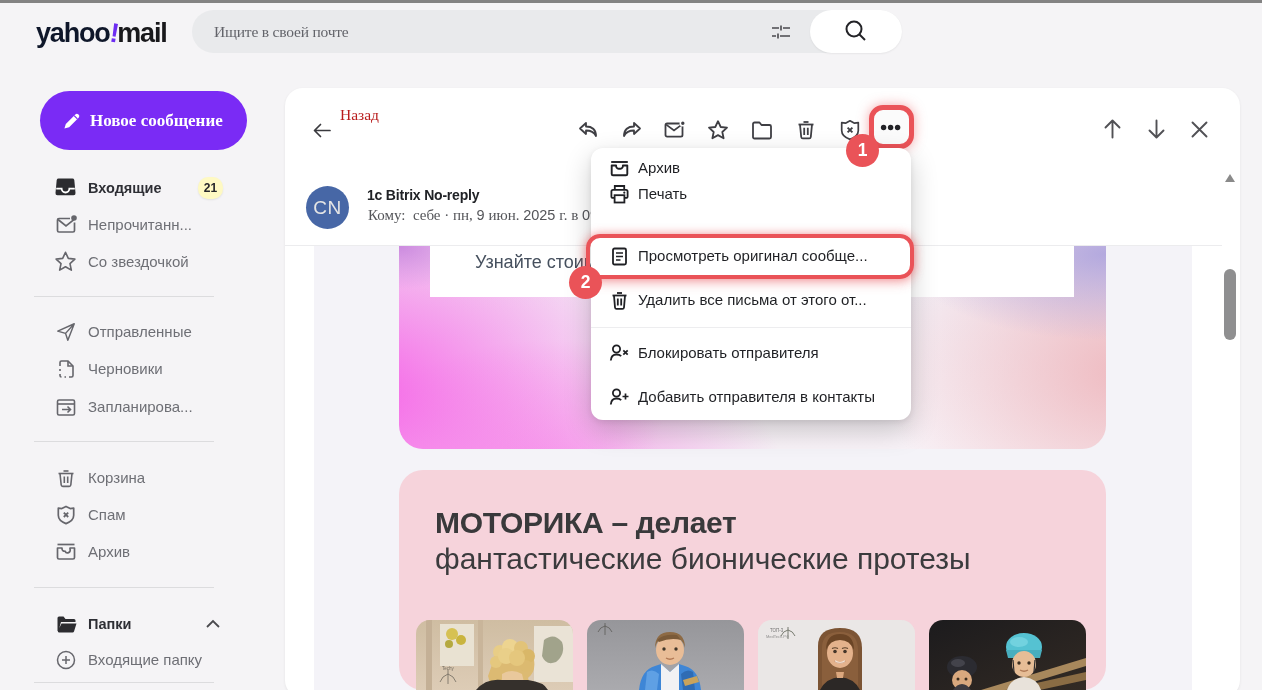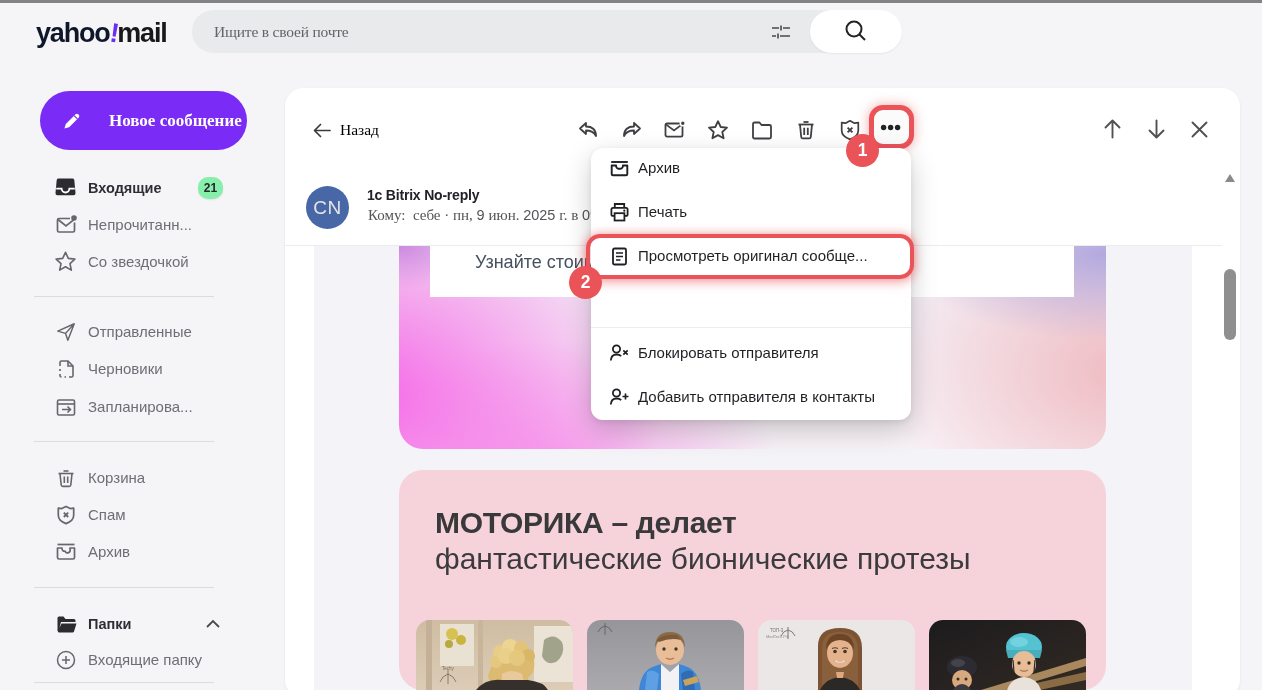--- a/index.html
+++ b/index.html
@@ -17,31 +17,31 @@
   #logo .y { color:#0f172a; }
   #logo .bang { color:#6d2df2; display:inline-block; transform:rotate(9deg); font-weight:bold; }
 
   
   #searchbar { left:192px; top:10px; width:710px; height:43px; background:#e9eaec; border-radius:22px; }
   #searchph { left:214px; top:10px; height:43px; line-height:43px; font-size:15.5px; letter-spacing:-0.2px; color:#63646a; }
   #searchbtn { left:810px; top:10px; width:92px; height:43px; background:#fff; border-radius:22px; box-shadow:0 1px 2px rgba(0,0,0,0.06); }
 
   
   #compose { left:40px; top:91px; width:207px; height:59px; background:#7a2bf5; border-radius:30px; }
-  #compose .txt { position:absolute; left:50px; top:0; height:59px; line-height:59px; color:#fff; font-weight:bold; font-size:17px; font-family:"Liberation Serif", serif; white-space:nowrap;margin-left:19px; }
+  #compose .txt { position:absolute; left:50px; top:0; height:59px; line-height:59px; color:#fff; font-weight:bold; font-size:17px; font-family:"Liberation Serif", serif; white-space:nowrap; }
   .sideitem { left:55px; width:215px; height:24px; }
   .sideitem .icon { position:absolute; left:0; top:1px; }
   .sideitem .label { position:absolute; left:33px; top:0; height:24px; line-height:24px; font-size:15px; color:#6e6f75; white-space:nowrap; }
   .sideitem .label.dark { color:#2e2f35; font-weight:bold; font-size:14.5px; }
   .sep { left:34px; width:180px; height:1px; background:#dcdcde; }
-  #pill21 { left:198px; top:177px; width:25px; height:22px; line-height:22px; background:#86efac; border-radius:10px; text-align:center; line-height:22px; font-size:12px; font-weight:bold; color:#26262b; box-shadow:0 1px 2px rgba(0,0,0,0.08);}
+  #pill21 { left:198px; top:177px; width:25px; height:22px; line-height:22px; background:#fef9c3; border-radius:10px; text-align:center; line-height:22px; font-size:12px; font-weight:bold; color:#26262b; box-shadow:0 1px 2px rgba(0,0,0,0.08);}
 
   
   #card { left:285px; top:88px; width:955px; height:610px; background:#fff; border-radius:18px; box-shadow:0 1px 3px rgba(0,0,0,0.07); }
-  #backlbl { left:340px; top:121px; font-size:15.5px; color:#000000;font-family:Liberation Serif, serif; }
+  #backlbl { left:340px; top:106px; font-size:15.5px; color:#b91c1c;font-family:Liberation Serif, serif; }
   .tbicon { width:24px; height:24px; }
   #dotsbox { left:869px; top:105px; width:45px; height:44px; border:5px solid #ea5358; border-radius:14px; background:#fbfbfb; box-shadow:0 0 12px rgba(234,83,88,0.5);}
   #dotsbox .dots { position:absolute; left:6px; top:14px; }
   #badge1 { left:846px; top:134px; width:33px; height:33px; background:#ea5358; border-radius:50%; color:#fff; font-weight:bold; font-size:17.5px; text-align:center; line-height:33px; z-index:30;}
 
   
   #avatar { left:306px; top:186px; width:43px; height:43px; border-radius:50%; background:#4767a6; color:#e5e5e5; font-size:19px; text-align:center; line-height:43px; letter-spacing:0.5px;}
   #sendername { left:367px; top:187px; font-size:14px; letter-spacing:-0.2px; font-weight:bold; color:#202226; }
   #sendermeta { left:368px; top:207px; font-size:15px; color:#55565a; white-space:nowrap; } #sendermeta .dg { font-family:"Liberation Sans", sans-serif; font-size:14.5px; }
 
@@ -387,35 +387,44 @@
 <div id="scrollthumb" class="abs"></div>
 
 <div id="menu" class="abs">
   <div class="mitem" style="top:9px">
     <svg class="micon" width="23" height="23" viewBox="0 0 23 23" fill="none" stroke="#1f2024" stroke-width="1.9">
         <path d="M3.2 5 H19.8"></path>
         <path d="M3.7 8.5 H8.1 V9.3 A2.6 2.6 0 0 0 11.5 11.6 A2.6 2.6 0 0 0 14.9 9.3 V8.5 H19.3 V17 A1.3 1.3 0 0 1 18 18.3 H5 A1.3 1.3 0 0 1 3.7 17 Z" stroke-linejoin="round"></path>
       </svg>
     <span class="mlabel">Архив</span>
   </div>
-  <div class="mitem" style="top:53px">
+  <div class="mitem" style="top:35px">
     <svg class="micon" width="23" height="23" viewBox="0 0 23 23" fill="none" stroke="#1f2024" stroke-width="1.8">
         <path d="M6.8 6.8 V3 H16.2 V6.8"></path>
         <path d="M6.8 6.8 H18 A1.6 1.6 0 0 1 19.6 8.4 V13.5 A1.4 1.4 0 0 1 18.2 14.9 H16.4 M6.6 14.9 H4.8 A1.4 1.4 0 0 1 3.4 13.5 V8.4 A1.6 1.6 0 0 1 5 6.8 H7"></path>
         <rect x="6.6" y="12.2" width="9.8" height="7.3"></rect>
         <circle cx="16.3" cy="9.7" r="1.1" fill="#1f2024" stroke="none"></circle>
       </svg>
     <span class="mlabel">Печать</span>
   </div>
   <div class="mitem" style="top:97px">
     <svg class="micon" width="23" height="23" viewBox="0 0 23 23" fill="none" stroke="#1f2024" stroke-width="1.8">
         <rect x="5" y="3.5" width="13" height="16" rx="1.5"></rect>
         <path d="M8 8 H15 M8 11.5 H15 M8 15 H12.5" stroke-width="1.6"></path>
       </svg>
     <span class="mlabel">Просмотреть оригинал сообще...</span>
+  </div>
+  <div class="mitem" style="top:141px">
+    <svg class="micon" width="23" height="23" viewBox="0 0 23 23" fill="none" stroke="#1f2024" stroke-width="1.8">
+        <path d="M6 6.5 L7 18.5 A1.6 1.6 0 0 0 8.6 19.9 H14.4 A1.6 1.6 0 0 0 16 18.5 L17 6.5"></path>
+        <path d="M4.5 6.5 H18.5"></path>
+        <path d="M9 4 H14"></path>
+        <path d="M9.8 9.5 V16.5 M13.2 9.5 V16.5"></path>
+      </svg>
+    <span class="mlabel">Удалить все письма от этого от...</span>
   </div>
   <div id="menusep"></div>
   <div class="mitem" style="top:238px">
     <svg class="micon" width="23" height="23" viewBox="0 0 23 23" fill="none" stroke="#1f2024" stroke-width="1.8">
         <circle cx="8.5" cy="7" r="3.6"></circle>
         <path d="M2.8 18.5 Q3.2 12.5 8.5 12.5 Q11.5 12.5 13.2 14.2"></path>
         <path d="M17.5 7.5 V13.5 M14.5 10.5 H20.5" stroke-width="1.7"></path>
       </svg>
     <span class="mlabel">Добавить отправителя в контакты</span>
   </div>

